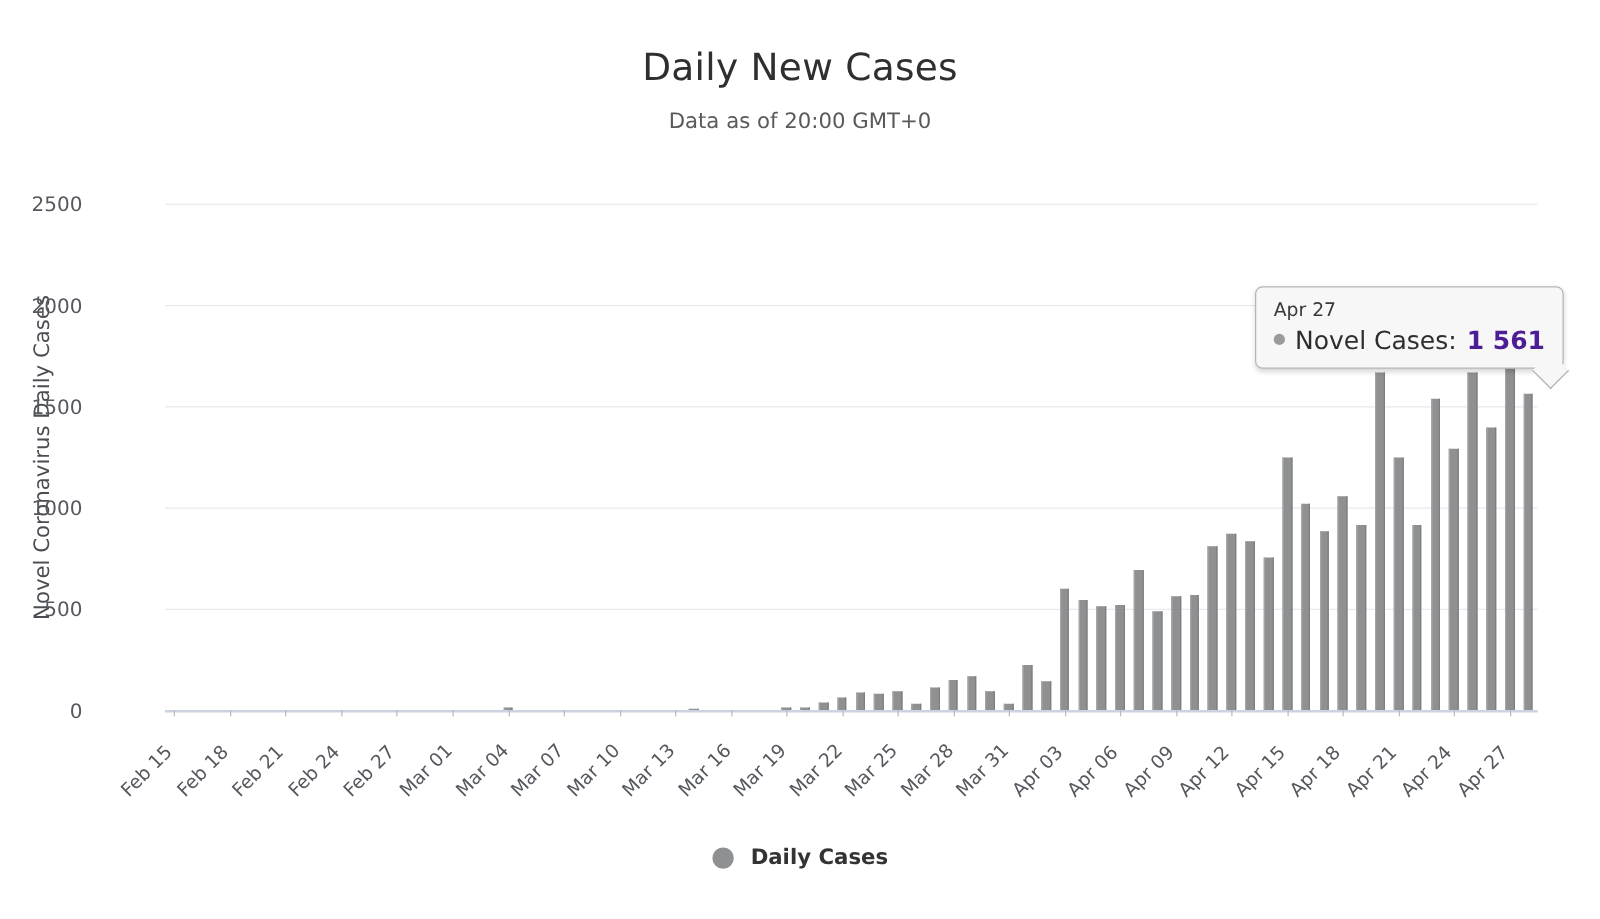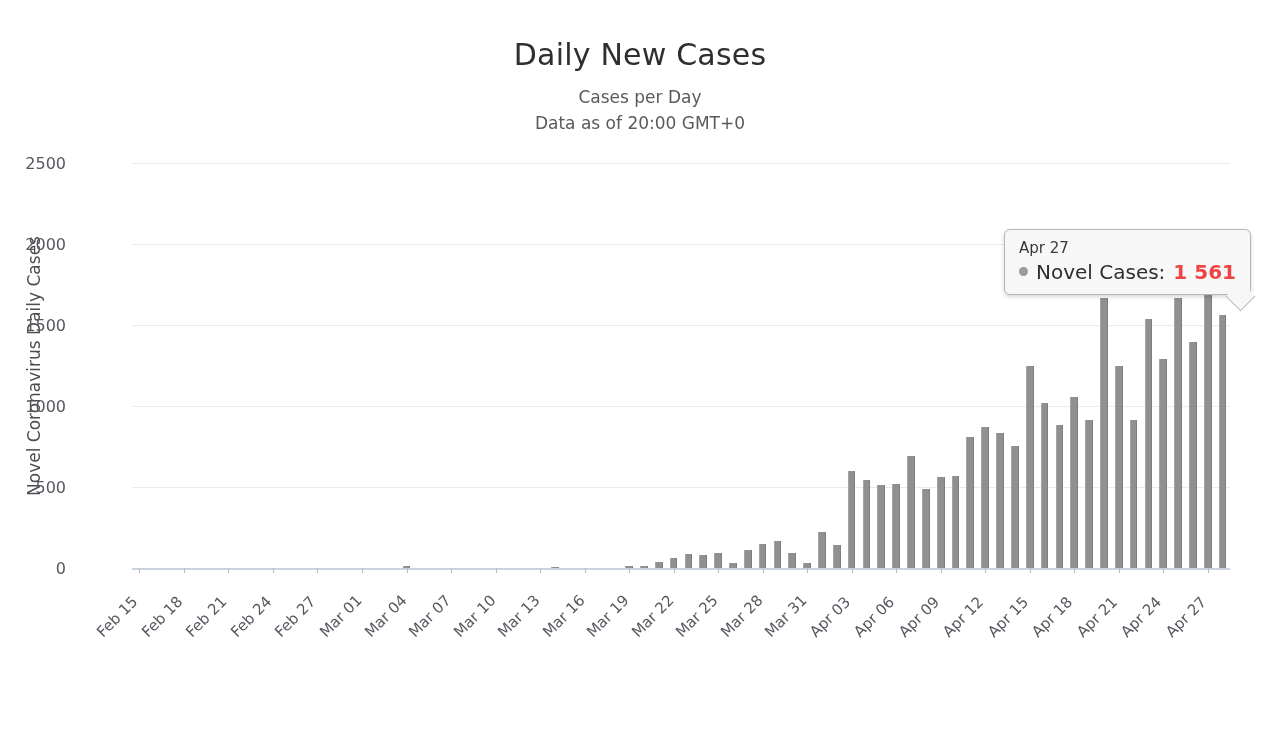--- a/index.html
+++ b/index.html
@@ -205,21 +205,21 @@
     background: #9b9b9b;
     flex: none;
   }
   .tooltip-series {
     font-size: 20px;
     color: #2e2e2e;
   }
   .tooltip-value {
     font-size: 20px;
     font-weight: bold;
-    color: #ef4444;
+    color: #4c1d95;
   }
   .tooltip-tail {
     position: absolute;
     left: 225px;
     top: 56px;
     width: 20px;
     height: 20px;
     background: #f7f7f7;
     border-right: 1px solid #b6b6b6;
     border-bottom: 1px solid #b6b6b6;
@@ -227,21 +227,20 @@
   }
 </style>
 </head>
 <body>
 
 <div id="root">
 
   <div class="title-block">
     <h1 class="chart-title">Daily New Cases</h1>
     <div class="chart-subtitle">
-      <span class="sub-line">Cases per Day</span>
       <span class="sub-line">Data as of 20:00 GMT+0</span>
     </div>
   </div>
 
   <div class="y-axis-title">
     <span>Novel Coronavirus Daily Cases</span>
   </div>
 
   <div class="plot-wrap">
     <div class="plot-area" id="plot-area">
@@ -391,14 +390,18 @@
   <div class="tooltip">
     <div class="tooltip-date">Apr 27</div>
     <div class="tooltip-row">
       <span class="tooltip-dot"></span>
       <span class="tooltip-series">Novel Cases:</span>
       <span class="tooltip-value">1 561</span>
     </div>
     <div class="tooltip-tail"></div>
   </div>
 
+  <div class="legend">
+    <span class="legend-dot"></span>
+    <span class="legend-label">Daily Cases</span>
+  </div>
 
 </div>
 
 </body></html>

